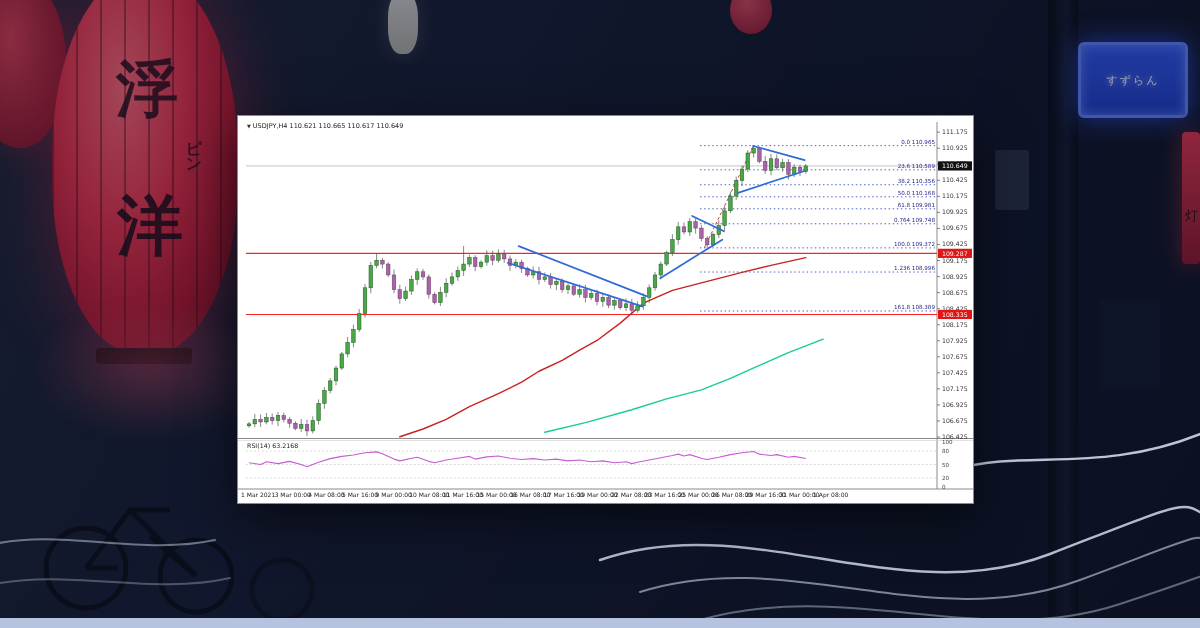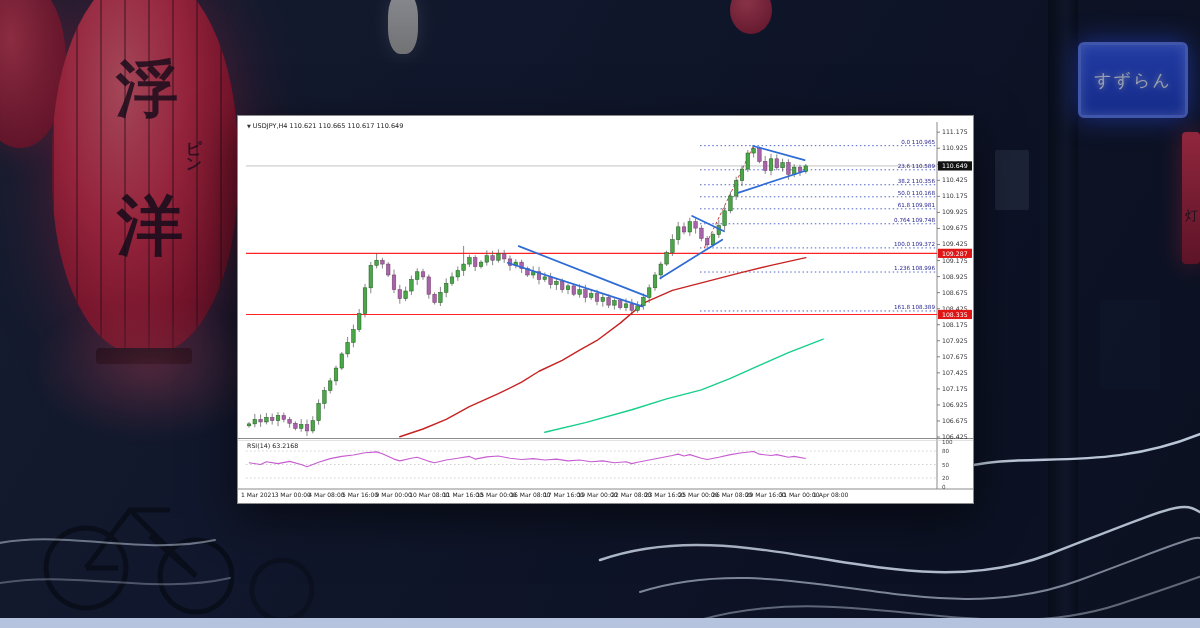--- a/index.html
+++ b/index.html
@@ -24,21 +24,21 @@
   .glowpink{left:30px;top:300px;width:240px;height:140px;border-radius:50%;
     background:radial-gradient(ellipse,#e0506066,#0000 70%);filter:blur(6px);}
   .white-lantern{left:388px;top:-8px;width:30px;height:62px;border-radius:40%;
     background:linear-gradient(#f2efe6,#c9c4b4);opacity:.85;box-shadow:0 0 18px #ffffff33;}
   .red-lantern-top{left:730px;top:-14px;width:42px;height:48px;border-radius:50%;
     background:radial-gradient(circle at 40% 35%,#e8485c,#9c1226);opacity:.9;}
   .neon{left:1078px;top:42px;width:104px;height:70px;border-radius:6px;
     background:linear-gradient(#2d52ea,#1a38c2);border:3px solid #5d7cf5;
     box-shadow:0 0 26px #2a4cf0cc,inset 0 0 12px #7b97ffaa;
     display:flex;align-items:center;justify-content:center;}
-  .neon span{color:#eef3ff;font-size:17px;letter-spacing:2px;text-shadow:0 0 6px #bcd;}
+  .neon span{color:#eef3ff;font-size:11px;letter-spacing:2px;text-shadow:0 0 6px #bcd;}
   .banner-right{left:1182px;top:132px;width:18px;height:132px;border-radius:4px;
     background:linear-gradient(#e03046,#8d1224);box-shadow:0 0 22px #d8293d88;
     display:flex;align-items:center;justify-content:center;}
   .banner-right span{color:#2a0a10;font-size:13px;writing-mode:vertical-rl;font-family:"DejaVu Serif",serif;}
   .win{background:#c8d6f022;border-radius:2px;}
   #tint{inset:0;background:rgba(17,24,48,.38);z-index:1;}
   #waves{inset:0;z-index:2;pointer-events:none;}
   #bottom-strip{left:0;bottom:0;width:1200px;height:10px;background:#b5c3de;z-index:3;}
   
   #chart-panel{left:237px;top:115px;width:735px;height:387px;background:#ffffff;

